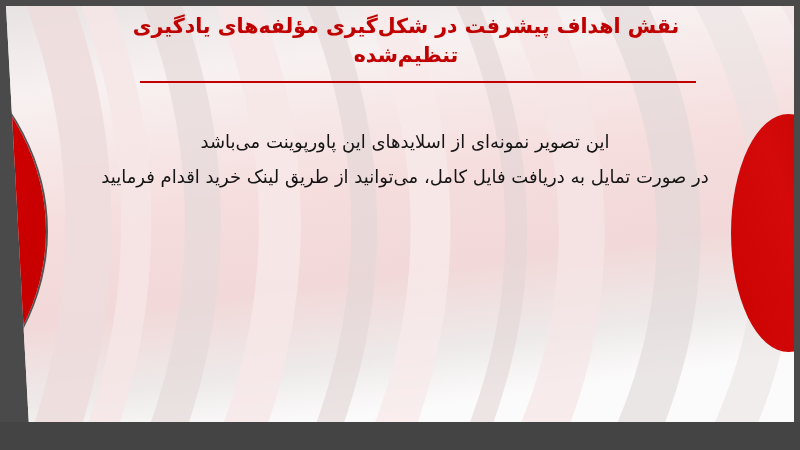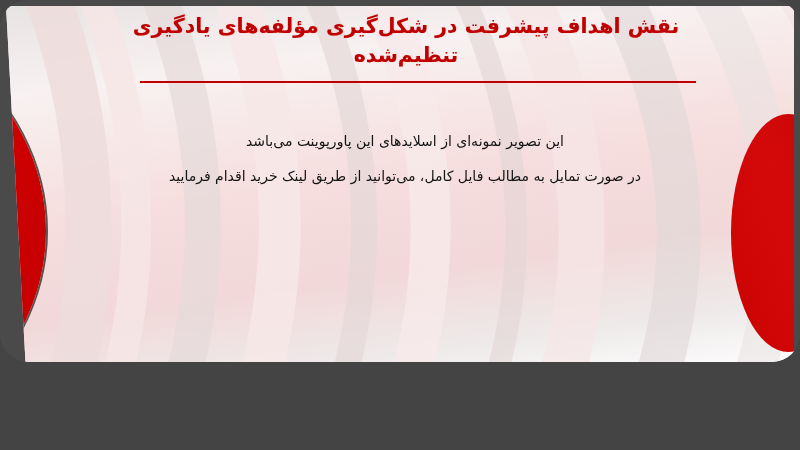--- a/index.html
+++ b/index.html
@@ -11,24 +11,23 @@
     width: 800px;
     height: 450px;
     overflow: hidden;
     font-family: "DejaVu Sans", "Liberation Sans", sans-serif;
   }
 
   
   .slide {
     position: relative;
     width: 800px;
-    height: 362px;
+    height: 422px;
     overflow: hidden;
     background: #4a4a4a;
-    border-radius: 28px;
   }
 
   
   .slide-frame {
     position: absolute;
     left: 0; top: 0;
     width: 800px; height: 450px;
     background: #4a4a4a;
   }
 
@@ -126,21 +125,21 @@
     position: absolute;
     left: 40px;
     top: 118px;
     width: 718px;
     text-align: center;
     direction: rtl;
     z-index: 5;
   }
   .body-line {
     color: #141414;
-    font-size: 14px;
+    font-size: 18px;
     line-height: 35px;
     direction: rtl;
     white-space: nowrap;
   }
 </style>
 </head>
 <body>
 
 <div class="slide">
 
@@ -184,17 +183,17 @@
 
     <div class="title-block">
       <div class="title-line">نقش اهداف پیشرفت در شکل‌گیری مؤلفه‌های یادگیری</div>
       <div class="title-line">تنظیم‌شده</div>
     </div>
 
     <div class="title-rule"></div>
 
     <div class="body-block">
       <div class="body-line">این تصویر نمونه‌ای از اسلایدهای این پاورپوینت می‌باشد</div>
-      <div class="body-line">در صورت تمایل به مطالب فایل کامل، می‌توانید از طریق لینک خرید اقدام فرمایید</div>
+      <div class="body-line">در صورت تمایل به دریافت فایل کامل، می‌توانید از طریق لینک خرید اقدام فرمایید</div>
     </div>
 
   </div>
 </div>
 
 </body></html>

